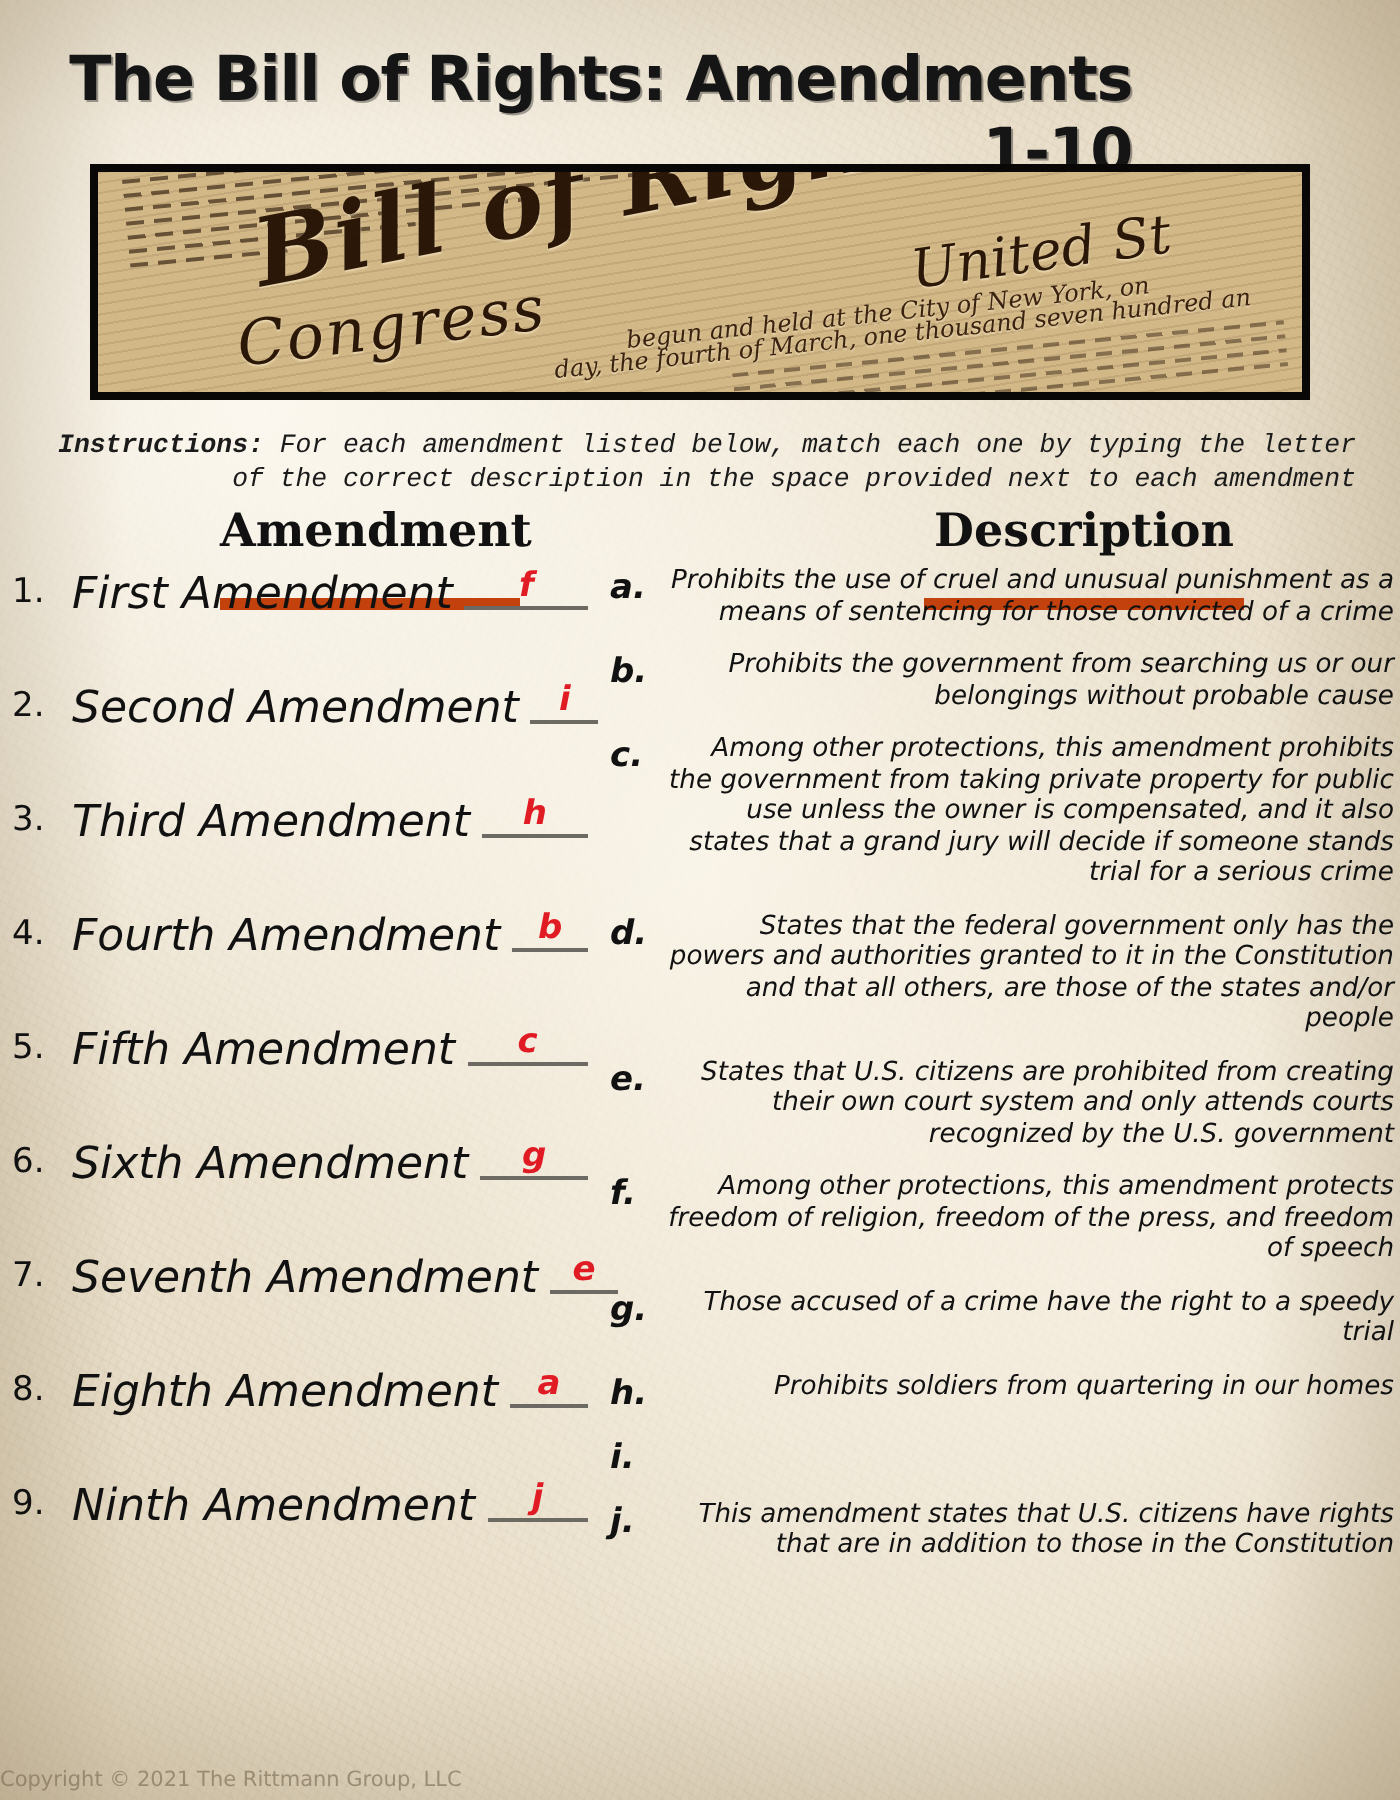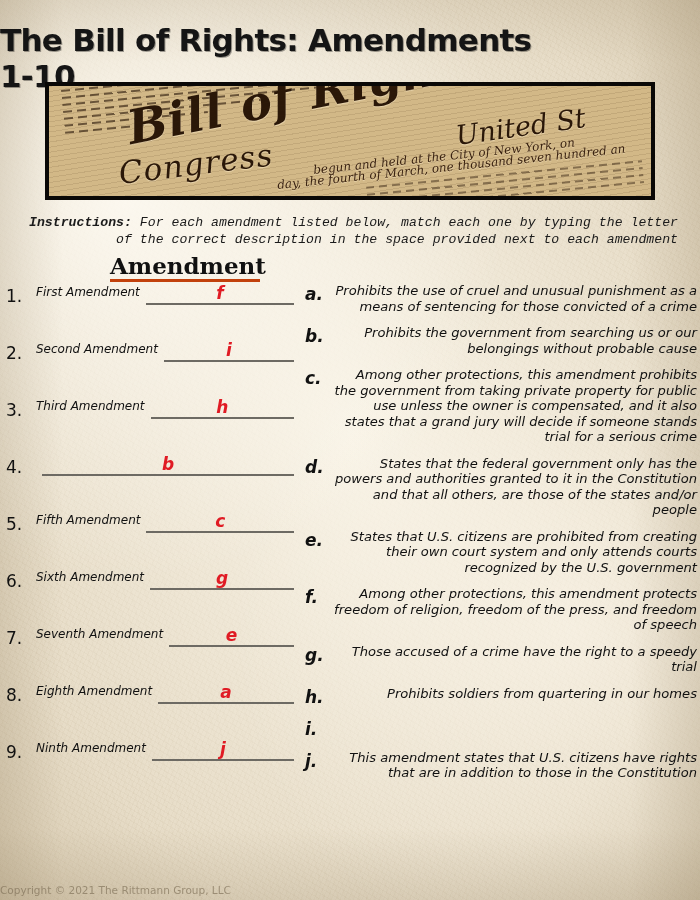--- a/index.html
+++ b/index.html
@@ -44,21 +44,21 @@
     inset: 0;
     z-index: 2;
   }
 
   
   .title {
     position: absolute;
     top: 22px;
     left: 0;
     width: 566px;
-    text-align: left;
+    text-align: right;
     font-family: "DejaVu Sans", sans-serif;
     font-weight: bold;
     font-size: 31px;
     letter-spacing: -0.7px;
     color: #151515;
     text-shadow: 1px 1px 0 rgba(0,0,0,0.35);
   }
 
   
   .banner {
@@ -199,22 +199,22 @@
   }
 
   
   .col-head {
     position: absolute;
     font-family: "DejaVu Serif", serif;
     font-weight: bold;
     font-size: 23px;
     color: #111;
     text-align: center;
-    padding-bottom: 0;
-    border-bottom: 3px solid #c2410c;
+    padding-bottom: 20px;
+    border-bottom: 6px solid #c2410c;
   }
   .col-head.amend { top: 252px; left: 110px; width: 150px; }
   .col-head.desc  { top: 252px; left: 462px; width: 160px; }
 
   
   .amend-list {
     position: absolute;
     top: 283px;
     left: 6px;
     width: 296px;
@@ -230,21 +230,21 @@
     font-size: 17px;
     color: #111;
     width: 30px;
     text-align: left;
     padding-top: 3px;
     flex: 0 0 auto;
   }
   .amend-name {
     font-family: "DejaVu Sans", sans-serif;
     font-style: italic;
-    font-size: 12px;
+    font-size: 22px;
     color: #111;
     white-space: nowrap;
     padding-top: 2px;
   }
   .blank {
     position: relative;
     flex: 1 1 auto;
     min-width: 44px;
     margin-left: 4px;
     height: 24px;
@@ -345,20 +345,21 @@
     <div class="banner-script script-sub2">day, the fourth of March, one thousand seven hundred an</div>
     <div class="banner-grain"></div>
   </div>
 
   <div class="instructions">
     <span class="lbl">Instructions:</span>
     <span>For each amendment listed below, match each one by typing the letter of the correct description in the space provided next to each amendment</span>
   </div>
 
   <div class="col-head amend">Amendment</div>
+  <div class="col-head desc">Description</div>
 
   <div class="amend-list">
       <div class="amend-row">
         <div class="amend-num">1.</div>
         <div class="amend-name">First Amendment</div>
         <div class="blank">
           <div class="answer">f</div>
           <div class="blank-line"></div>
         </div>
       </div>
@@ -373,20 +374,21 @@
       <div class="amend-row">
         <div class="amend-num">3.</div>
         <div class="amend-name">Third Amendment</div>
         <div class="blank">
           <div class="answer">h</div>
           <div class="blank-line"></div>
         </div>
       </div>
       <div class="amend-row">
         <div class="amend-num">4.</div>
+        <div class="amend-name">Fourth Amendment</div>
         <div class="blank">
           <div class="answer">b</div>
           <div class="blank-line"></div>
         </div>
       </div>
       <div class="amend-row">
         <div class="amend-num">5.</div>
         <div class="amend-name">Fifth Amendment</div>
         <div class="blank">
           <div class="answer">c</div>

